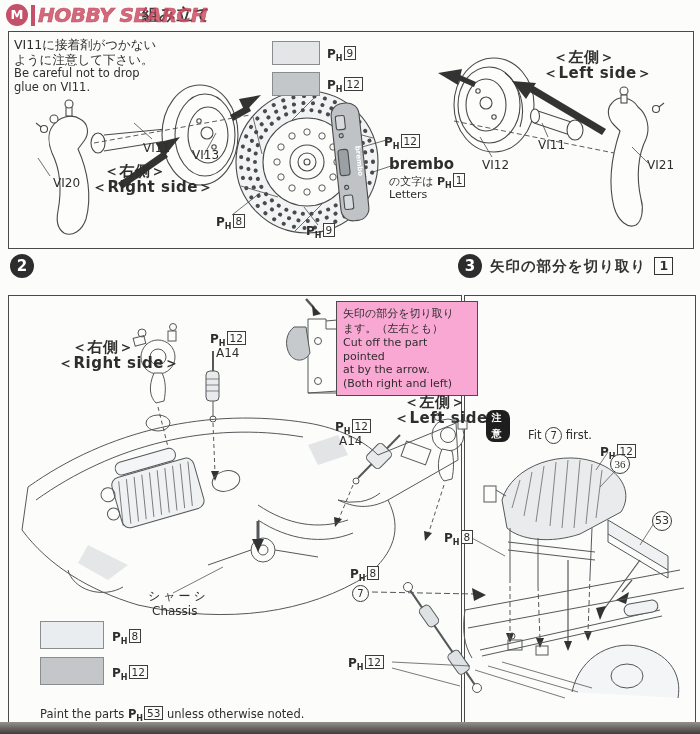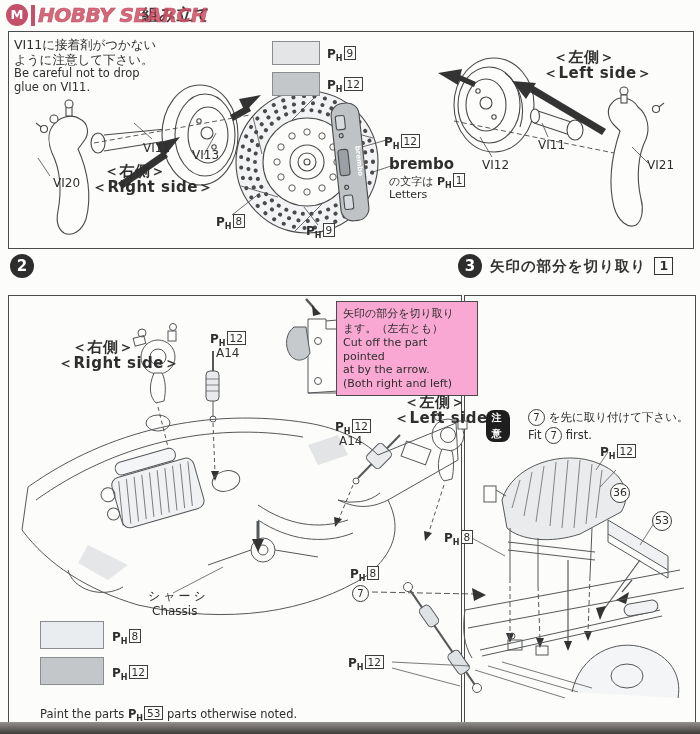--- a/index.html
+++ b/index.html
@@ -320,21 +320,21 @@
   <div class="lbl" style="left:339px;top:434px;">A14</div>
   <div class="lbl" style="left:148px;top:589px;letter-spacing:3px;">シャーシ</div>
   <div class="lbl" style="left:152px;top:604px;">Chassis</div>
   <div class="swatch" style="left:40px;top:621px;width:62px;height:26px;background:#e9edf0;"></div>
   <div class="lbl ph" style="left:112px;top:629px;"><span>P</span><sub>H</sub><span class="pnum">8</span></div>
   <div class="swatch" style="left:40px;top:657px;width:62px;height:26px;background:#c4c7c9;"></div>
   <div class="lbl ph" style="left:112px;top:665px;"><span>P</span><sub>H</sub><span class="pnum">12</span></div>
   <div class="lbl" style="left:40px;top:706px;font-size:11.5px;">
     <span>Paint the parts</span>
     <span class="ph"><span>P</span><sub>H</sub><span class="pnum">53</span></span>
-    <span>parts otherwise noted.</span>
+    <span>unless otherwise noted.</span>
   </div>
 
   <svg style="left:340px;top:430px;" width="360" height="295" viewBox="0 0 360 295">
     <g stroke="#55585a" stroke-width="1" fill="none">
 
       <g>
         <path d="M162,70 C172,35 224,18 260,34 C284,44 292,65 281,82 L240,104 C210,114 180,110 167,98 Z" fill="#e9ebec"></path>
         <path d="M180,50 L172,78 M192,42 L184,86 M204,36 L196,92 M216,32 L210,96 M228,30 L222,98 M240,30 L234,98 M252,34 L246,94 M262,40 L256,88" stroke-width=".7"></path>
         <rect x="144" y="56" width="12" height="16" fill="#fdfdfc"></rect>
           <path d="M156,60 L166,66"></path>
@@ -389,31 +389,27 @@
       <g stroke-width=".8">
         <path d="M268,22 L256,40"></path>
           <path d="M276,40 L260,57"></path>
           <path d="M316,90 L300,115"></path>
           <path d="M130,107 L165,126"></path>
       </g>
     </g>
   </svg>
 
   <div class="badge" style="left:486px;top:410px;">注意</div>
-  <div class="lbl" style="left:528px;top:409px;font-size:11.5px;">
-    <span class="circ">7</span>
-    <span>を先に取り付けて下さい。</span>
-  </div>
   <div class="lbl" style="left:528px;top:427px;font-size:11.5px;">
     <span>Fit</span>
     <span class="circ">7</span>
     <span>first.</span>
   </div>
   <div class="lbl ph" style="left:600px;top:444px;"><span>P</span><sub>H</sub><span class="pnum">12</span></div>
-  <div class="lbl" style="left:610px;top:483px;"><span class="circ big">36</span></div>
+  <div class="lbl" style="left:610px;top:454px;font-family:Liberation Serif, serif;"><span class="circ big">36</span></div>
   <div class="lbl" style="left:652px;top:511px;"><span class="circ big">53</span></div>
   <div class="lbl ph" style="left:444px;top:530px;"><span>P</span><sub>H</sub><span class="pnum">8</span></div>
   <div class="lbl ph" style="left:350px;top:566px;"><span>P</span><sub>H</sub><span class="pnum">8</span></div>
   <div class="lbl" style="left:352px;top:585px;"><span class="circ">7</span></div>
   <div class="lbl ph" style="left:348px;top:655px;"><span>P</span><sub>H</sub><span class="pnum">12</span></div>
 
   <div class="scanedge"></div>
 </div>
 
 </body></html>

